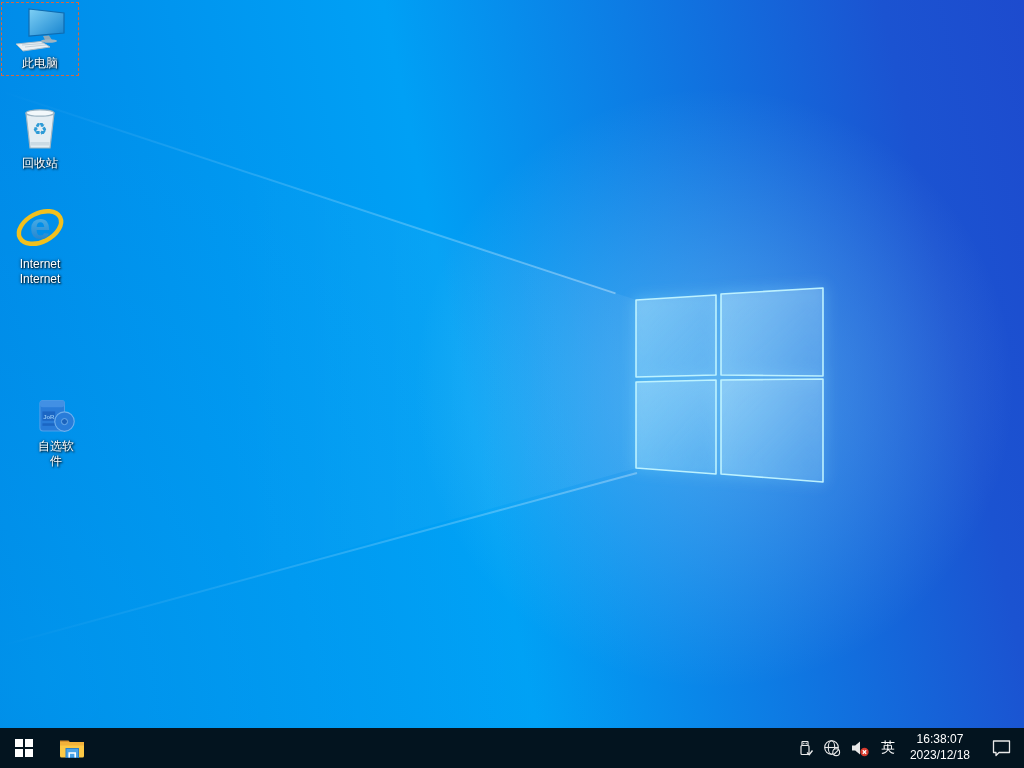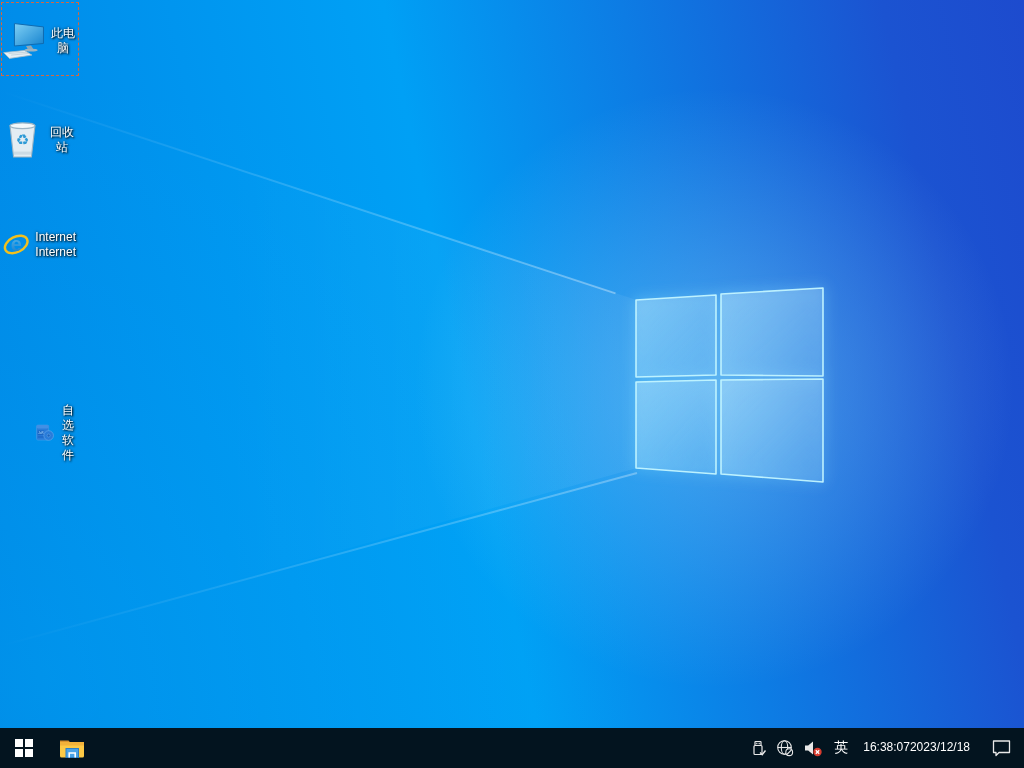--- a/index.html
+++ b/index.html
@@ -21,21 +21,21 @@
     clip-path:polygon(62% 39%, 0% 12%, 0% 84%, 62% 61%);
     background:linear-gradient(to left, rgba(255,255,255,.12), rgba(255,255,255,0) 78%);
   }
   .ray{position:absolute;height:1.5px;background:linear-gradient(to right,rgba(255,255,255,0),rgba(255,255,255,.35));transform-origin:left center;}
   .ray-top{left:0;top:90px;width:648px;transform:rotate(18.2deg);}
   .ray-bottom{left:0;top:645px;width:660px;transform:rotate(-15.2deg);background:linear-gradient(to right,rgba(255,255,255,0),rgba(255,255,255,.30));}
   .win-wallpaper-logo{position:absolute;left:630px;top:284px;filter:drop-shadow(0 0 7px rgba(150,230,255,.75));}
   
   .icon-cell{
     position:absolute;left:1px;width:78px;padding-top:4px;
-    display:flex;flex-direction:row;align-items:center;gap:3px;
+    display:flex;flex-direction:column;align-items:center;gap:3px;
     border:1px dashed transparent;cursor:default;
   }
   .icon-cell.selected{border-color:#d4683e;}
   .icon-label{
     max-width:76px;text-align:center;font-size:12px;line-height:1.25;color:#fff;
     text-shadow:1px 1px 2px rgba(0,0,0,.95),0 0 3px rgba(0,0,0,.7);
   }
   .cell-this-pc{top:2px;height:74px;}
   .cell-recycle{top:100px;height:76px;}
   .cell-ie{top:198px;height:90px;}
@@ -45,21 +45,21 @@
   .taskbar{
     position:absolute;left:0;bottom:0;width:1024px;height:40px;
     background:#03141f;display:flex;align-items:center;color:#eaeaea;
   }
   .task-btn{width:48px;height:40px;display:flex;align-items:center;justify-content:center;cursor:pointer;}
   .win-start-logo{width:18px;height:18px;display:grid;grid-template-columns:1fr 1fr;grid-template-rows:1fr 1fr;gap:2px;}
   .win-start-logo span{background:#fff;}
   .tray{margin-left:auto;display:flex;align-items:center;gap:9px;padding-right:6px;height:40px;}
   .tray-icon{display:flex;align-items:center;justify-content:center;cursor:pointer;}
   .ime{font-size:14px;color:#fff;cursor:pointer;padding:0 2px;}
-  .clock{display:flex;flex-direction:row;align-items:center;justify-content:center;
+  .clock{display:flex;flex-direction:column;align-items:center;justify-content:center;
     font-size:12px;line-height:1.3;color:#fff;cursor:pointer;padding:0 4px;}
   .action-center{margin-left:8px;margin-right:6px;}
 </style>
 </head>
 <body>
 
 <div class="screen">
 
   <div class="wallpaper">
     <div class="light-cone"></div>

